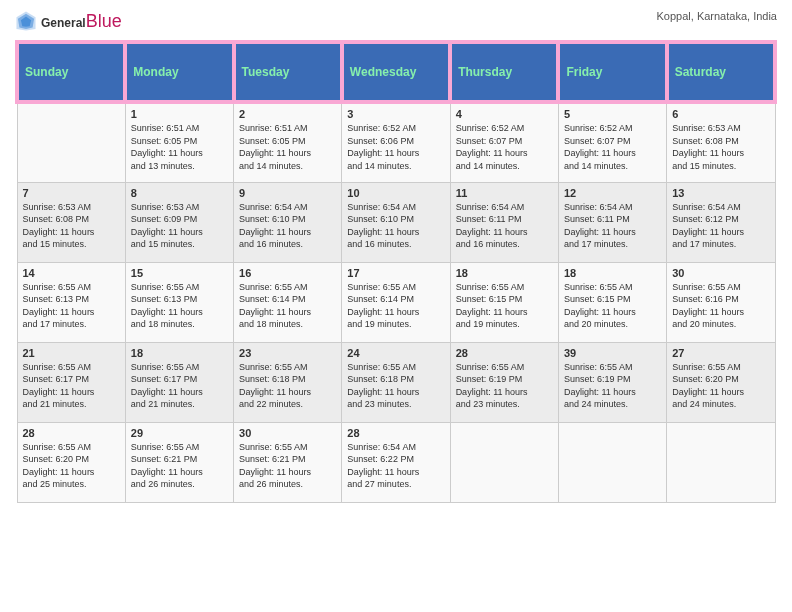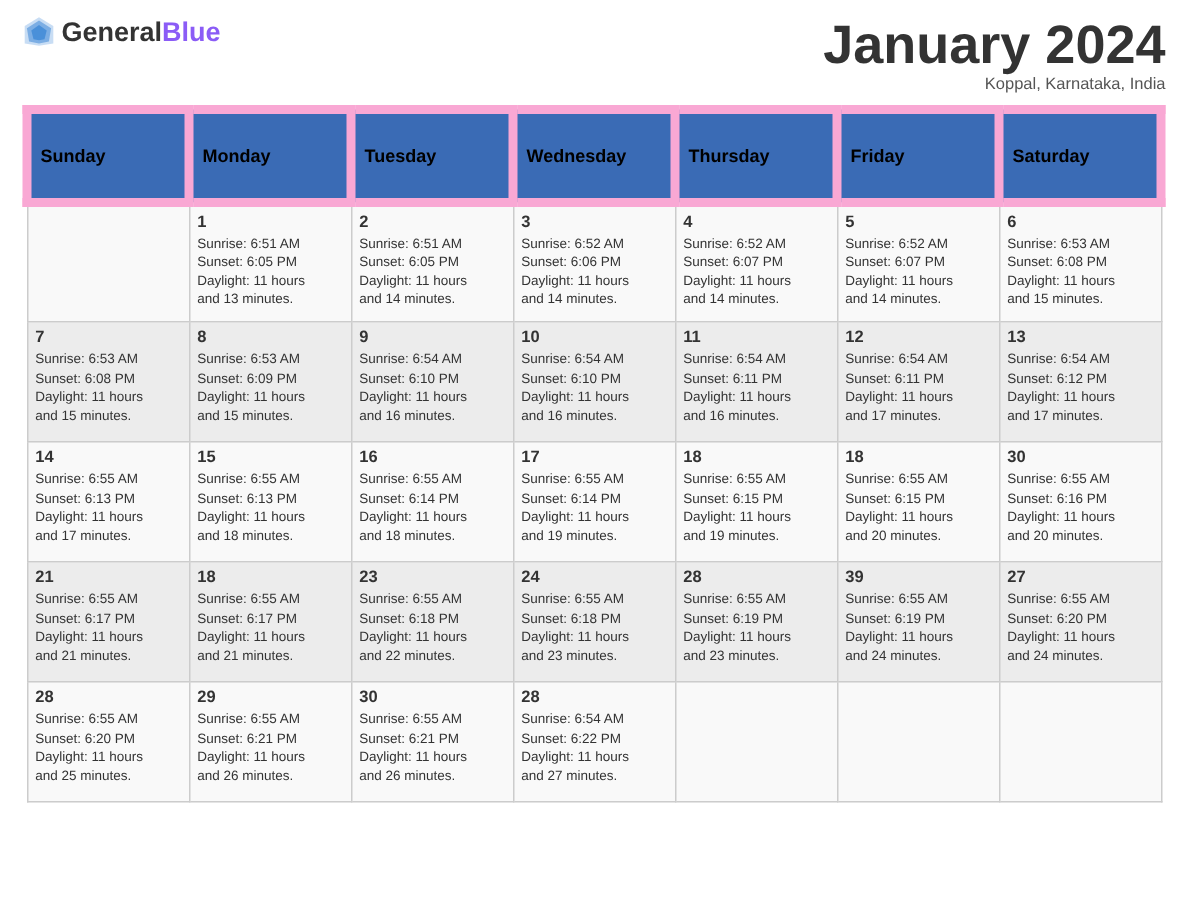--- a/index.html
+++ b/index.html
@@ -21,28 +21,28 @@
       justify-content: space-between;
       align-items: flex-start;
       margin-bottom: 8px;
     }
     .logo {
       display: flex;
       align-items: center;
       gap: 4px;
     }
     .logo-text-general {
-      font-size: 18px;
+      font-size: 12px;
       font-weight: bold;
       color: #333;
     }
     .logo-text-blue {
       font-size: 18px;
-      font-weight: bold;
-      color: #8b5cf6;
+      font-weight: normal;
+      color: #be185d;
     }
     .logo-icon {
       width: 22px;
       height: 22px;
     }
     .title-section {
       text-align: right;
     }
     .month-title {
       font-size: 36px;
@@ -54,26 +54,26 @@
       font-size: 11px;
       color: #555;
     }
     .calendar-table {
       width: 100%;
       border-collapse: collapse;
       table-layout: fixed;
     }
     .calendar-table thead th {
       background-color: #3a6bb5;
-      color: #000000;
+      color: #86efac;
       text-align: left;
       padding: 21px 6px;
       font-size: 12px;
       font-weight: bold;
-      border: 6px solid #f9a8d4;
+      border: 4px solid #f9a8d4;
     }
     .calendar-table tbody td {
       border: 1px solid #ccc;
       vertical-align: top;
       padding: 4px 5px;
       font-size: 9.5px;
       color: #333;
       height: 80px;
     }
     .calendar-table tbody tr:nth-child(odd) td {
@@ -106,21 +106,20 @@
       <svg class="logo-icon" viewBox="0 0 30 30" xmlns="http://www.w3.org/2000/svg">
         <polygon points="15,2 28,10 28,26 15,28 2,26 2,10" fill="#4a90d9" opacity="0.3"></polygon>
         <polygon points="15,5 26,12 24,24 15,26 6,24 4,12" fill="#4a90d9" opacity="0.6"></polygon>
         <polygon points="15,9 22,14 20,22 15,23 10,22 8,14" fill="#4a90d9"></polygon>
       </svg>
       <div>
         <span class="logo-text-general">General</span><span class="logo-text-blue">Blue</span>
       </div>
     </div>
     <div class="title-section">
-      <div class="month-title">January 2024</div>
       <div class="location">Koppal, Karnataka, India</div>
     </div>
   </div>
 
   <table class="calendar-table">
     <thead>
       <tr>
       <th>Sunday</th>
           <th>Monday</th>
           <th>Tuesday</th>

